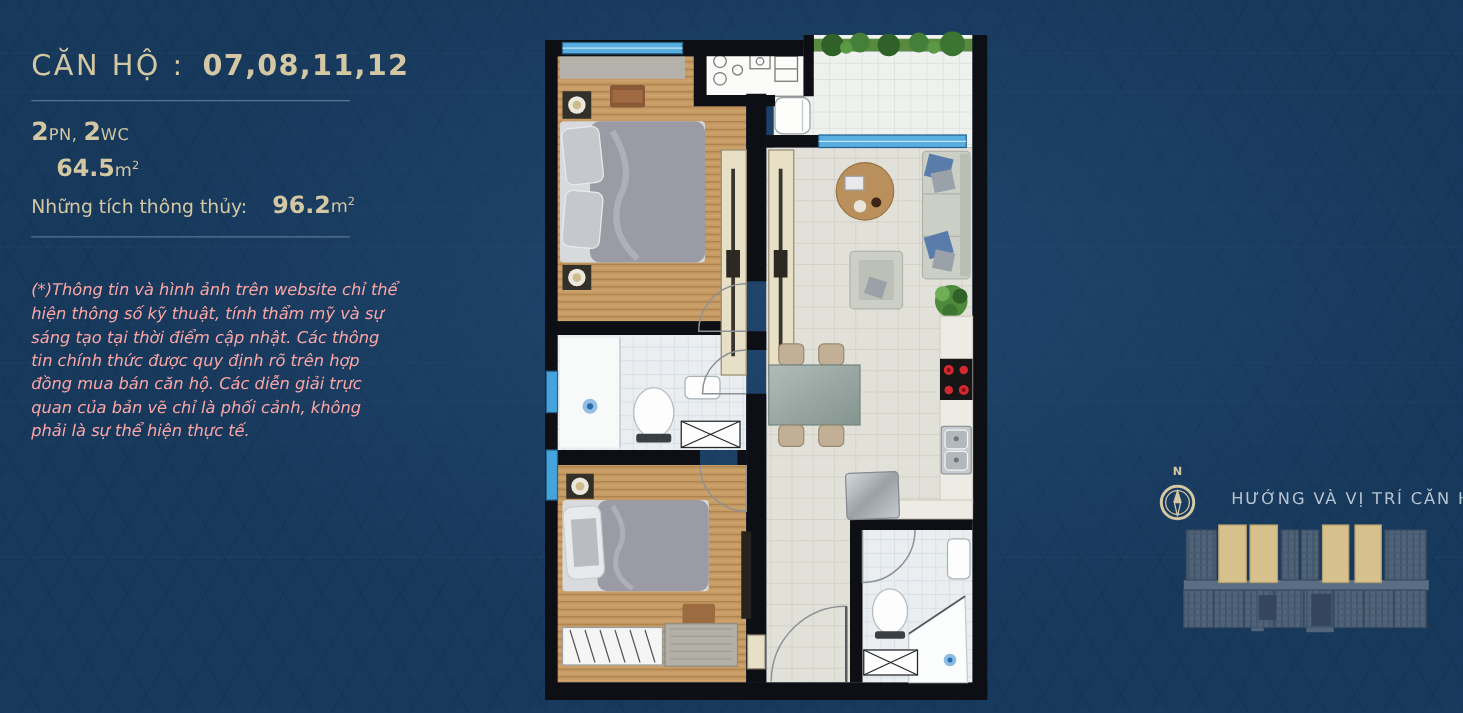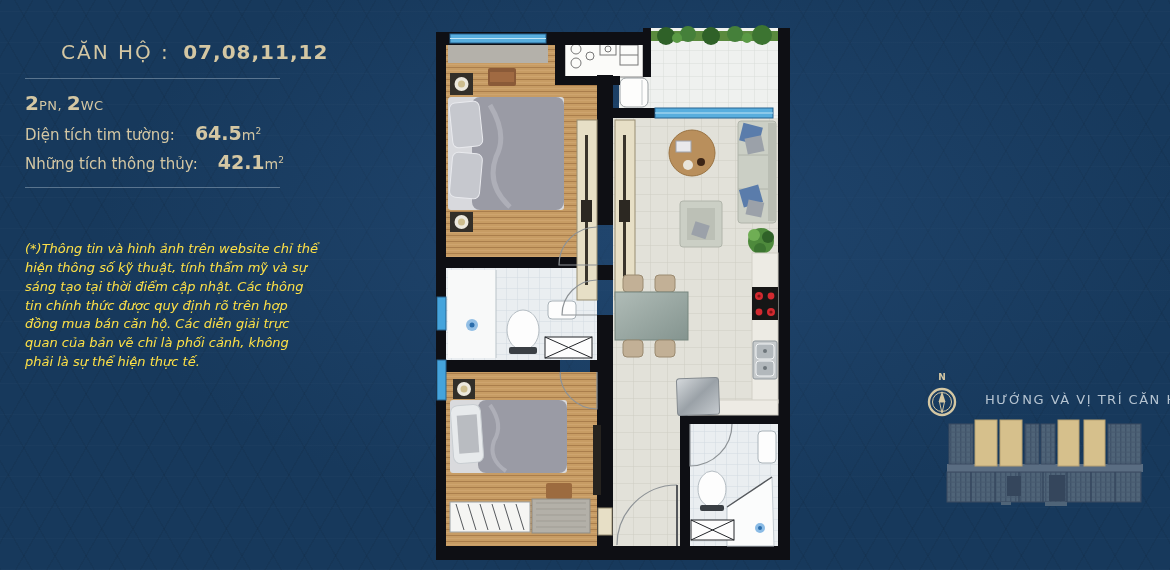--- a/index.html
+++ b/index.html
@@ -7,36 +7,36 @@
     width:1170px;height:570px;position:relative;overflow:hidden;
     font-family:"DejaVu Sans","Liberation Sans",sans-serif;
     background-color:#17395c;
     background-image:
       radial-gradient(ellipse at 55% 40%, rgba(40,80,125,.55) 0%, rgba(23,57,92,0) 60%),
       repeating-linear-gradient(60deg, rgba(0,0,0,.06) 0 1.5px, transparent 1.5px 27px),
       repeating-linear-gradient(-60deg, rgba(0,0,0,.06) 0 1.5px, transparent 1.5px 27px),
       repeating-linear-gradient(0deg, rgba(255,255,255,.015) 0 1px, transparent 1px 31px);
   }
   .left-panel{position:absolute;left:25px;top:40px;width:292px;color:#d4c7a3;}
-  .title{font-size:20px;letter-spacing:1px;color:#d4c7a3;white-space:nowrap;margin-left:36px;}
+  .title{font-size:23px;letter-spacing:1px;color:#d4c7a3;white-space:nowrap;}
   .title .t-label{font-weight:500;letter-spacing:2px;}
   .title .t-value{font-weight:bold;margin-left:6px;}
   .rule{border:none;border-top:1px solid rgba(170,188,205,.45);width:255px;margin:14px 0 0 0;}
   .specs{margin-top:12px;}
   .rooms-line{margin-top:2px;}
   .rooms-line .num{font-size:20px;font-weight:bold;}
   .rooms-line .unit{font-size:13px;letter-spacing:.5px;}
   .area-line{margin-top:7px;display:flex;align-items:baseline;}
   .area-line .a-label{font-size:15px;}
   .area-line .a-value{font-size:19px;font-weight:bold;margin-left:20px;}
   .area-line .a-m{font-size:14px;}
   .area-line sup{font-size:9px;}
   .disclaimer{
-    position:absolute;left:25px;top:240px;width:295px;
-    font-size:13px;font-style:italic;line-height:1.45;color:#fde047;
+    position:absolute;left:25px;top:224px;width:295px;
+    font-size:13px;font-style:italic;line-height:1.45;color:#fca5a5;
   }
   .disclaimer p{margin:0;}
   .plan-wrap{position:absolute;left:430px;top:25px;width:360px;height:538px;}
   .loc-heading{
     position:absolute;left:985px;top:392px;
     font-size:13px;letter-spacing:1.5px;color:#b6c4d1;white-space:nowrap;
   }
   .compass-wrap{position:absolute;left:924px;top:370px;width:36px;height:54px;}
   .minimap-wrap{position:absolute;left:945px;top:418px;width:200px;height:88px;}
   svg{display:block;}
@@ -48,27 +48,26 @@
   <div class="title">
     <span class="t-label">CĂN HỘ :</span>
     <span class="t-value">07,08,11,12</span>
   </div>
   <hr class="rule">
   <div class="specs">
     <div class="rooms-line">
       <span class="num">2</span><span class="unit">PN, </span><span class="num">2</span><span class="unit">WC</span>
     </div>
     <div class="area-line">
-      <span class="a-label">Diện tích tim tường:</span>
       <span class="a-value">64.5</span>
       <span class="a-m"><span>m</span><sup>2</sup></span>
     </div>
     <div class="area-line">
       <span class="a-label">Những tích thông thủy:</span>
-      <span class="a-value">42.1</span>
+      <span class="a-value">96.2</span>
       <span class="a-m"><span>m</span><sup>2</sup></span>
     </div>
   </div>
   <hr class="rule">
 </div>
 
 <div class="disclaimer">
   <p>(*)Thông tin và hình ảnh trên website chỉ thể hiện thông số kỹ thuật, tính thẩm mỹ và sự sáng tạo tại thời điểm cập nhật. Các thông tin chính thức được quy định rõ trên hợp đồng mua bán căn hộ. Các diễn giải trực quan của bản vẽ chỉ là phối cảnh, không phải là sự thể hiện thực tế.</p>
 </div>
 

